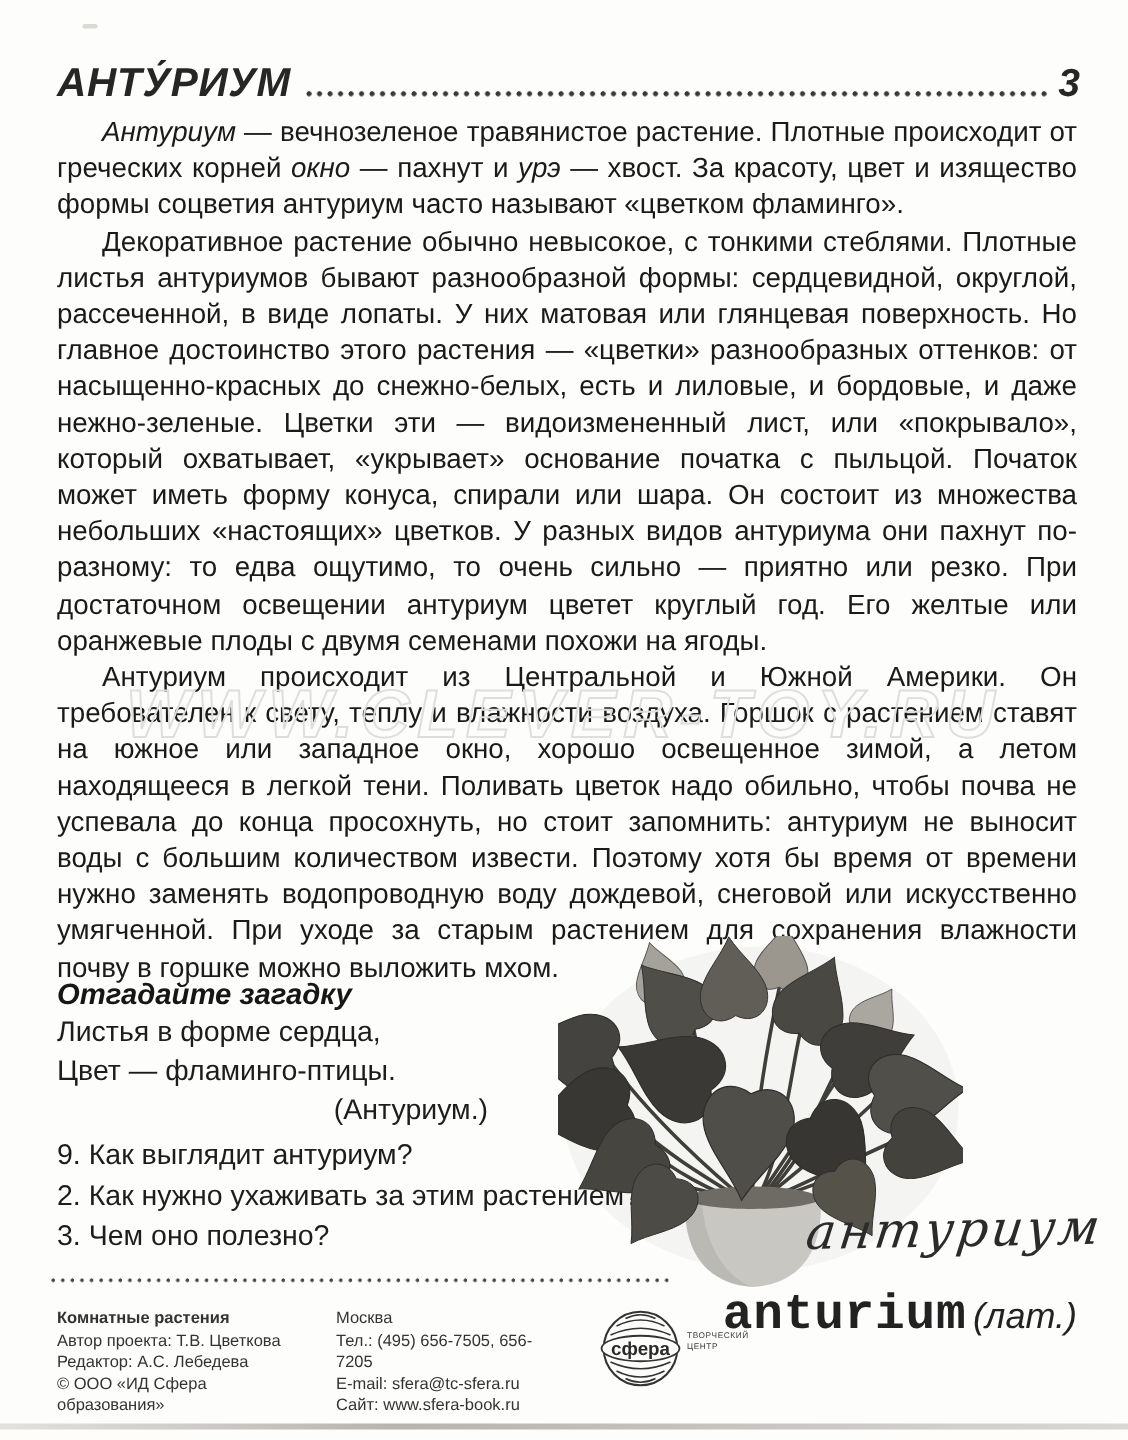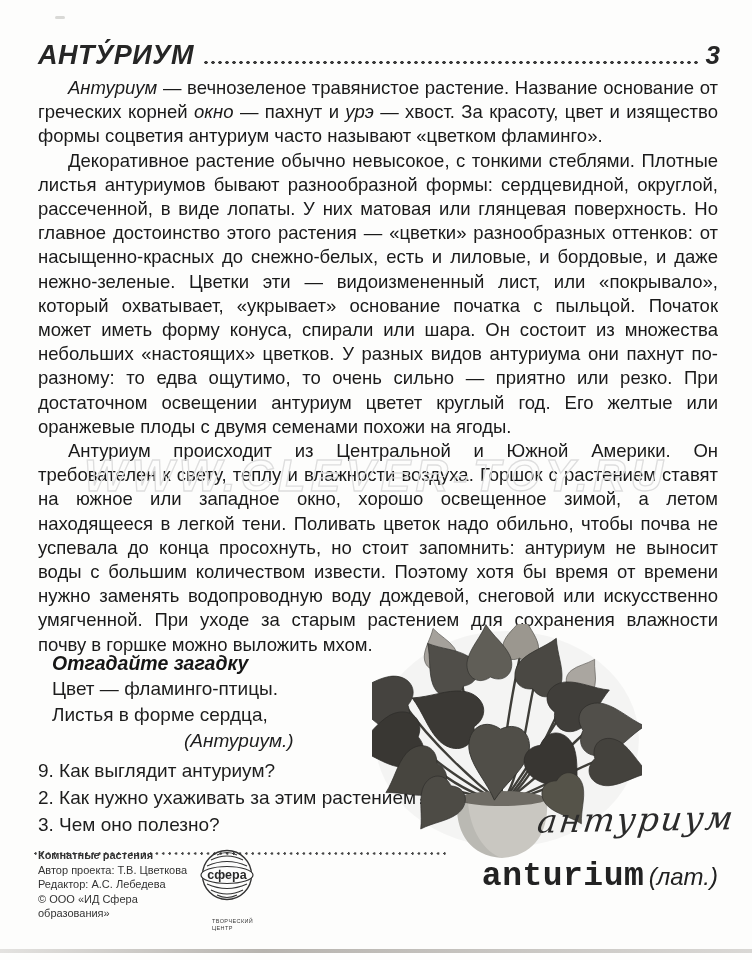--- a/index.html
+++ b/index.html
@@ -23,48 +23,48 @@
   .article p { margin:0; text-indent:30px; }
   .article i { font-style:italic; }
 
   
   .watermark { position:absolute; left:40px; top:450px; width:672px; text-align:center;
     font-size:45px; font-weight:bold; letter-spacing:5px; font-style:italic;
     color:transparent; -webkit-text-stroke:1.3px #dedede;
     pointer-events:none; white-space:nowrap; }
 
   
-  .riddle { position:absolute; left:38px; top:650px; width:340px; font-size:19px; line-height:26px;margin-left:14px; }
+  .riddle { position:absolute; left:38px; top:650px; width:340px; font-size:19px; line-height:26px; }
   .section-heading { font-weight:bold; font-style:italic; font-size:19.5px; color:#161616; }
-  .riddle-answer { font-style:italic; padding-left:132px; }
+  .riddle-answer { padding-left:132px;text-align:center; }
   .questions { position:absolute; left:38px; top:757px; width:430px; font-size:19px; line-height:27px; }
 
   
   .plant-photo { position:absolute; left:372px; top:624px; width:270px; height:252px; }
 
   
   .caption-script { position:absolute; left:538px; top:800px; width:190px;
     font-family:"DejaVu Serif", serif; font-style:italic; font-size:33px;
     letter-spacing:2px; color:#2b2b2b; transform:skewX(-8deg) rotate(-1deg); white-space:nowrap; }
   .caption-latin { position:absolute; left:420px; top:858px; width:298px; text-align:right; white-space:nowrap; }
   .caption-latin .lat { font-size:33px; font-weight:bold; color:#222; letter-spacing:0.5px;font-family:Liberation Mono, monospace; }
   .caption-latin .note { font-size:24px; font-style:italic; color:#222; }
 
   
   .separator { position:absolute; left:34px; top:852px; width:414px; height:4px;
     background-image:radial-gradient(circle at 1.5px 1.5px, #464646 1.1px, transparent 1.4px);
     background-size:6.4px 3px; background-repeat:repeat-x; }
 
   
-  .footer { position:absolute; left:38px; top:848px; width:680px; display:flex;
-    font-size:11px; line-height:14.5px; color:#333; }
+  .footer { position:absolute; left:38px; top:872px; width:680px; display:flex;
+    font-size:11px; line-height:14.5px; color:#333;gap:24px; }
   .f-col1 { width:162px; }
   .f-col2 { width:152px; }
   .f-bold { font-weight:bold; }
-  .f-logo { display:flex; align-items:center; margin-left:0px;flex-direction:column; }
+  .f-logo { display:flex; align-items:flex-start; margin-left:0px; }
   .logo-sub { font-size:5.5px; line-height:6.5px; letter-spacing:0.4px; text-transform:uppercase;
     color:#3a3a3a; margin-top:16px; margin-left:2px; width:34px; }
 
   
   .scan-edge-bottom { position:absolute; left:0; top:949px; width:752px; height:4px;
     background:linear-gradient(to right, rgba(150,145,138,0.25), rgba(125,119,110,0.55) 35%, rgba(150,145,138,0.35)); }
   .smudge-top { position:absolute; left:55px; top:16px; width:10px; height:3px;
     background:#d9d9d6; border-radius:2px; }
 </style>
 </head>
@@ -74,32 +74,32 @@
 
   <div class="smudge-top"></div>
 
   <div class="header">
     <span class="title">АНТУ́РИУМ</span>
     <span class="leader"></span>
     <span class="pagenum">3</span>
   </div>
 
   <div class="article">
-    <p><i>Антуриум</i><span> — вечнозеленое травянистое растение. Название основание от греческих корней </span><i>окно</i><span> — пахнут и </span><i>урэ</i><span> — хвост. За красоту, цвет и изящество формы соцветия антуриум часто называют «цветком фламинго».</span></p>
+    <p><i>Антуриум</i><span> — вечнозеленое травянистое растение. Плотные происходит от греческих корней </span><i>окно</i><span> — пахнут и </span><i>урэ</i><span> — хвост. За красоту, цвет и изящество формы соцветия антуриум часто называют «цветком фламинго».</span></p>
     <p><span>Декоративное растение обычно невысокое, с тонкими стеблями. Плотные листья антуриумов бывают разнообразной формы: сердцевидной, округлой, рассеченной, в виде лопаты. У них матовая или глянцевая поверхность. Но главное достоинство этого растения — «цветки» разнообразных оттенков: от насыщенно-красных до снежно-белых, есть и лиловые, и бордовые, и даже нежно-зеленые. Цветки эти — видоизмененный лист, или «покрывало», который охватывает, «укрывает» основание початка с пыльцой. Початок может иметь форму конуса, спирали или шара. Он состоит из множества небольших «настоящих» цветков. У разных видов антуриума они пахнут по-разному: то едва ощутимо, то очень сильно — приятно или резко. При достаточном освещении антуриум цветет круглый год. Его желтые или оранжевые плоды с двумя семенами похожи на ягоды.</span></p>
     <p><span>Антуриум происходит из Центральной и Южной Америки. Он требователен к свету, теплу и влажности воздуха. Горшок с растением ставят на южное или западное окно, хорошо освещенное зимой, а летом находящееся в легкой тени. Поливать цветок надо обильно, чтобы почва не успевала до конца просохнуть, но стоит запомнить: антуриум не выносит воды с большим количеством извести. Поэтому хотя бы время от времени нужно заменять водопроводную воду дождевой, снеговой или искусственно умягченной. При уходе за старым растением для сохранения влажности почву в горшке можно выложить мхом.</span></p>
     <p><span>Антуриум насыщает воздух в квартире очищенными водными парами. Яркие «цветки» и изящные листья этого растения широко используют в оформлении подарков, букетов, интерьера.</span></p>
   </div>
 
   <div class="watermark">WWW.CLEVER-TOY.RU</div>
 
   <div class="riddle">
     <div class="section-heading">Отгадайте загадку</div>
+    <div>Листья в форме сердца,</div>
     <div>Цвет — фламинго-птицы.</div>
-    <div>Листья в форме сердца,</div>
     <div class="riddle-answer">(Антуриум.)</div>
   </div>
 
   <div class="questions">
     <div>9. Как выглядит антуриум?</div>
     <div>2. Как нужно ухаживать за этим растением?</div>
     <div>3. Чем оно полезно?</div>
   </div>
 
   <div class="plant-photo">
@@ -167,20 +167,26 @@
   </div>
 
   <div class="separator"></div>
 
   <div class="footer">
     <div class="f-col1">
       <div class="f-bold">Комнатные растения</div>
       <div>Автор проекта: Т.В. Цветкова</div>
       <div>Редактор: А.С. Лебедева</div>
       <div>© ООО «ИД Сфера образования»</div>
+    </div>
+    <div class="f-col2">
+      <div>Москва</div>
+      <div>Тел.: (495) 656-7505, 656-7205</div>
+      <div>E-mail: sfera@tc-sfera.ru</div>
+      <div>Сайт: www.sfera-book.ru</div>
     </div>
     <div class="f-logo">
       <svg width="56" height="54" viewBox="0 0 56 54" xmlns="http://www.w3.org/2000/svg">
         <circle cx="27" cy="27" r="24.5" fill="none" stroke="#333" stroke-width="1.4"></circle>
         <g fill="none" stroke="#333" stroke-width="1.1">
           <path d="M7 18 Q27 9 47 18"></path>
           <path d="M11 12 Q27 4 43 12"></path>
           <path d="M17 7 Q27 2 37 7"></path>
           <path d="M7 36 Q27 45 47 36"></path>
           <path d="M11 42 Q27 50 43 42"></path>

